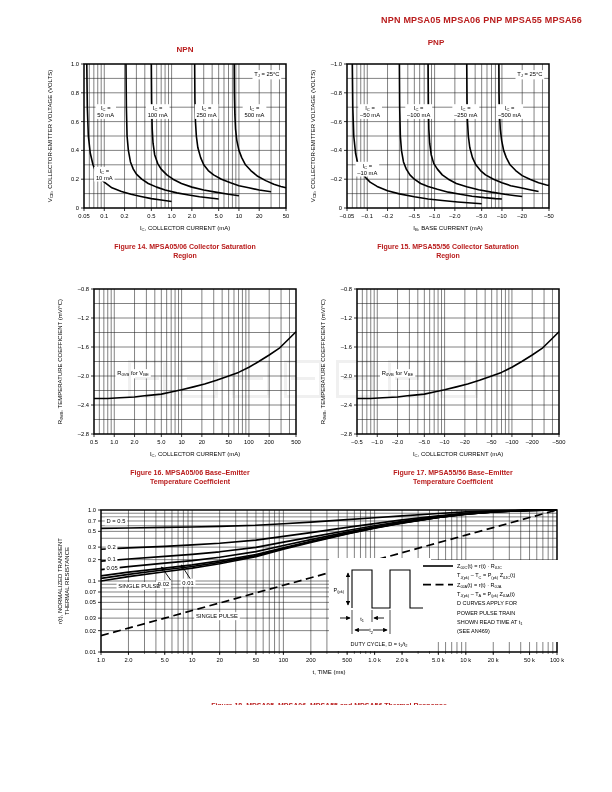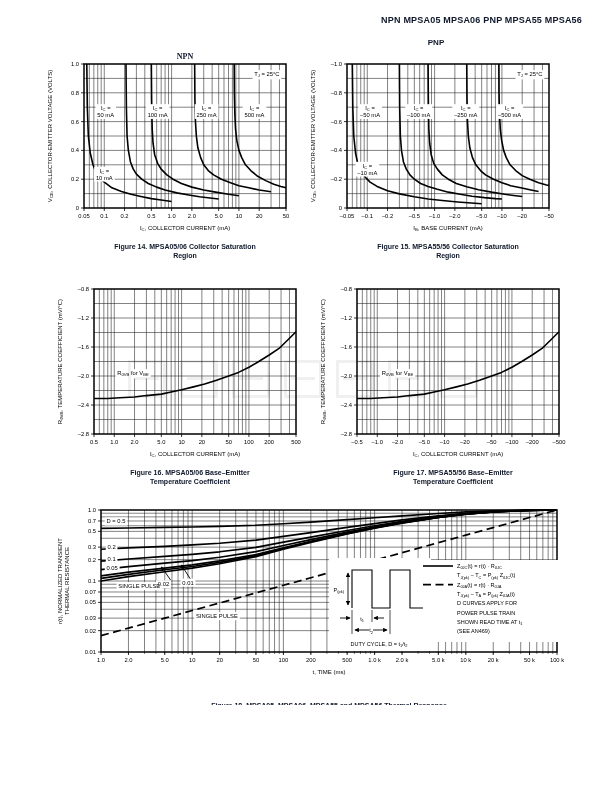--- a/index.html
+++ b/index.html
@@ -1,38 +1,38 @@
 <!DOCTYPE html>
 <html><head>
 <meta charset="utf-8">
 <style>
   html,body{margin:0;padding:0;background:#fff;}
   .page{position:relative;width:612px;height:705px;background:#ffffff;overflow:hidden;
-        font-family:"Liberation Sans",sans-serif;color:#0f172a;}
+        font-family:"Liberation Sans",sans-serif;color:#b91c1c;}
   .hdr{position:absolute;right:30px;top:15px;font-weight:bold;font-size:9px;letter-spacing:.2px;}
   .colTitle{position:absolute;transform:translateX(-50%);font-weight:bold;font-size:8px;}
   .chart{position:absolute;}
   .chart svg{overflow:visible;display:block;}
   svg text{fill:#000;}
   .cap{position:absolute;transform:translateX(-50%);font-weight:bold;font-size:7px;
        text-align:center;line-height:9px;white-space:nowrap;}
   .footRule{position:absolute;left:30px;width:552px;top:746px;height:1.5px;background:#000;}
   .footL{position:absolute;left:30px;top:751px;font-size:7.5px;}
   .footR{position:absolute;right:30px;top:751px;font-size:7.5px;}
   .wm{position:absolute;left:128px;top:360px;display:flex;gap:14px;opacity:.055;pointer-events:none;}
   .wmg{width:38px;height:38px;border:3px solid #000;box-sizing:border-box;position:relative;}
   .wmg::after{content:"";position:absolute;left:4px;right:4px;top:14px;height:3px;background:#000;}
 </style>
 </head>
 <body>
 
 <div class="page">
   <div class="hdr">NPN MPSA05 MPSA06 PNP MPSA55 MPSA56</div>
 
-  <div class="colTitle" style="left:185px;top:52px;font-family:Liberation Serif, serif;">NPN</div>
+  <div class="colTitle" style="left:185px;top:45px;">NPN</div>
   <div class="colTitle" style="left:436px;top:38px;">PNP</div>
 
   <div id="fig14" class="chart" style="left: 28px; top: 54px;">
       <svg width="284" height="190" viewBox="0 0 284 190">
         <defs>
           <marker id="fig14A" viewBox="0 0 6 6" refX="5.2" refY="3" markerWidth="5" markerHeight="5" orient="auto">
             <path d="M0,0L6,3L0,6Z" fill="#000"></path>
           </marker>
         </defs>
         <g transform="translate(56,10)">

